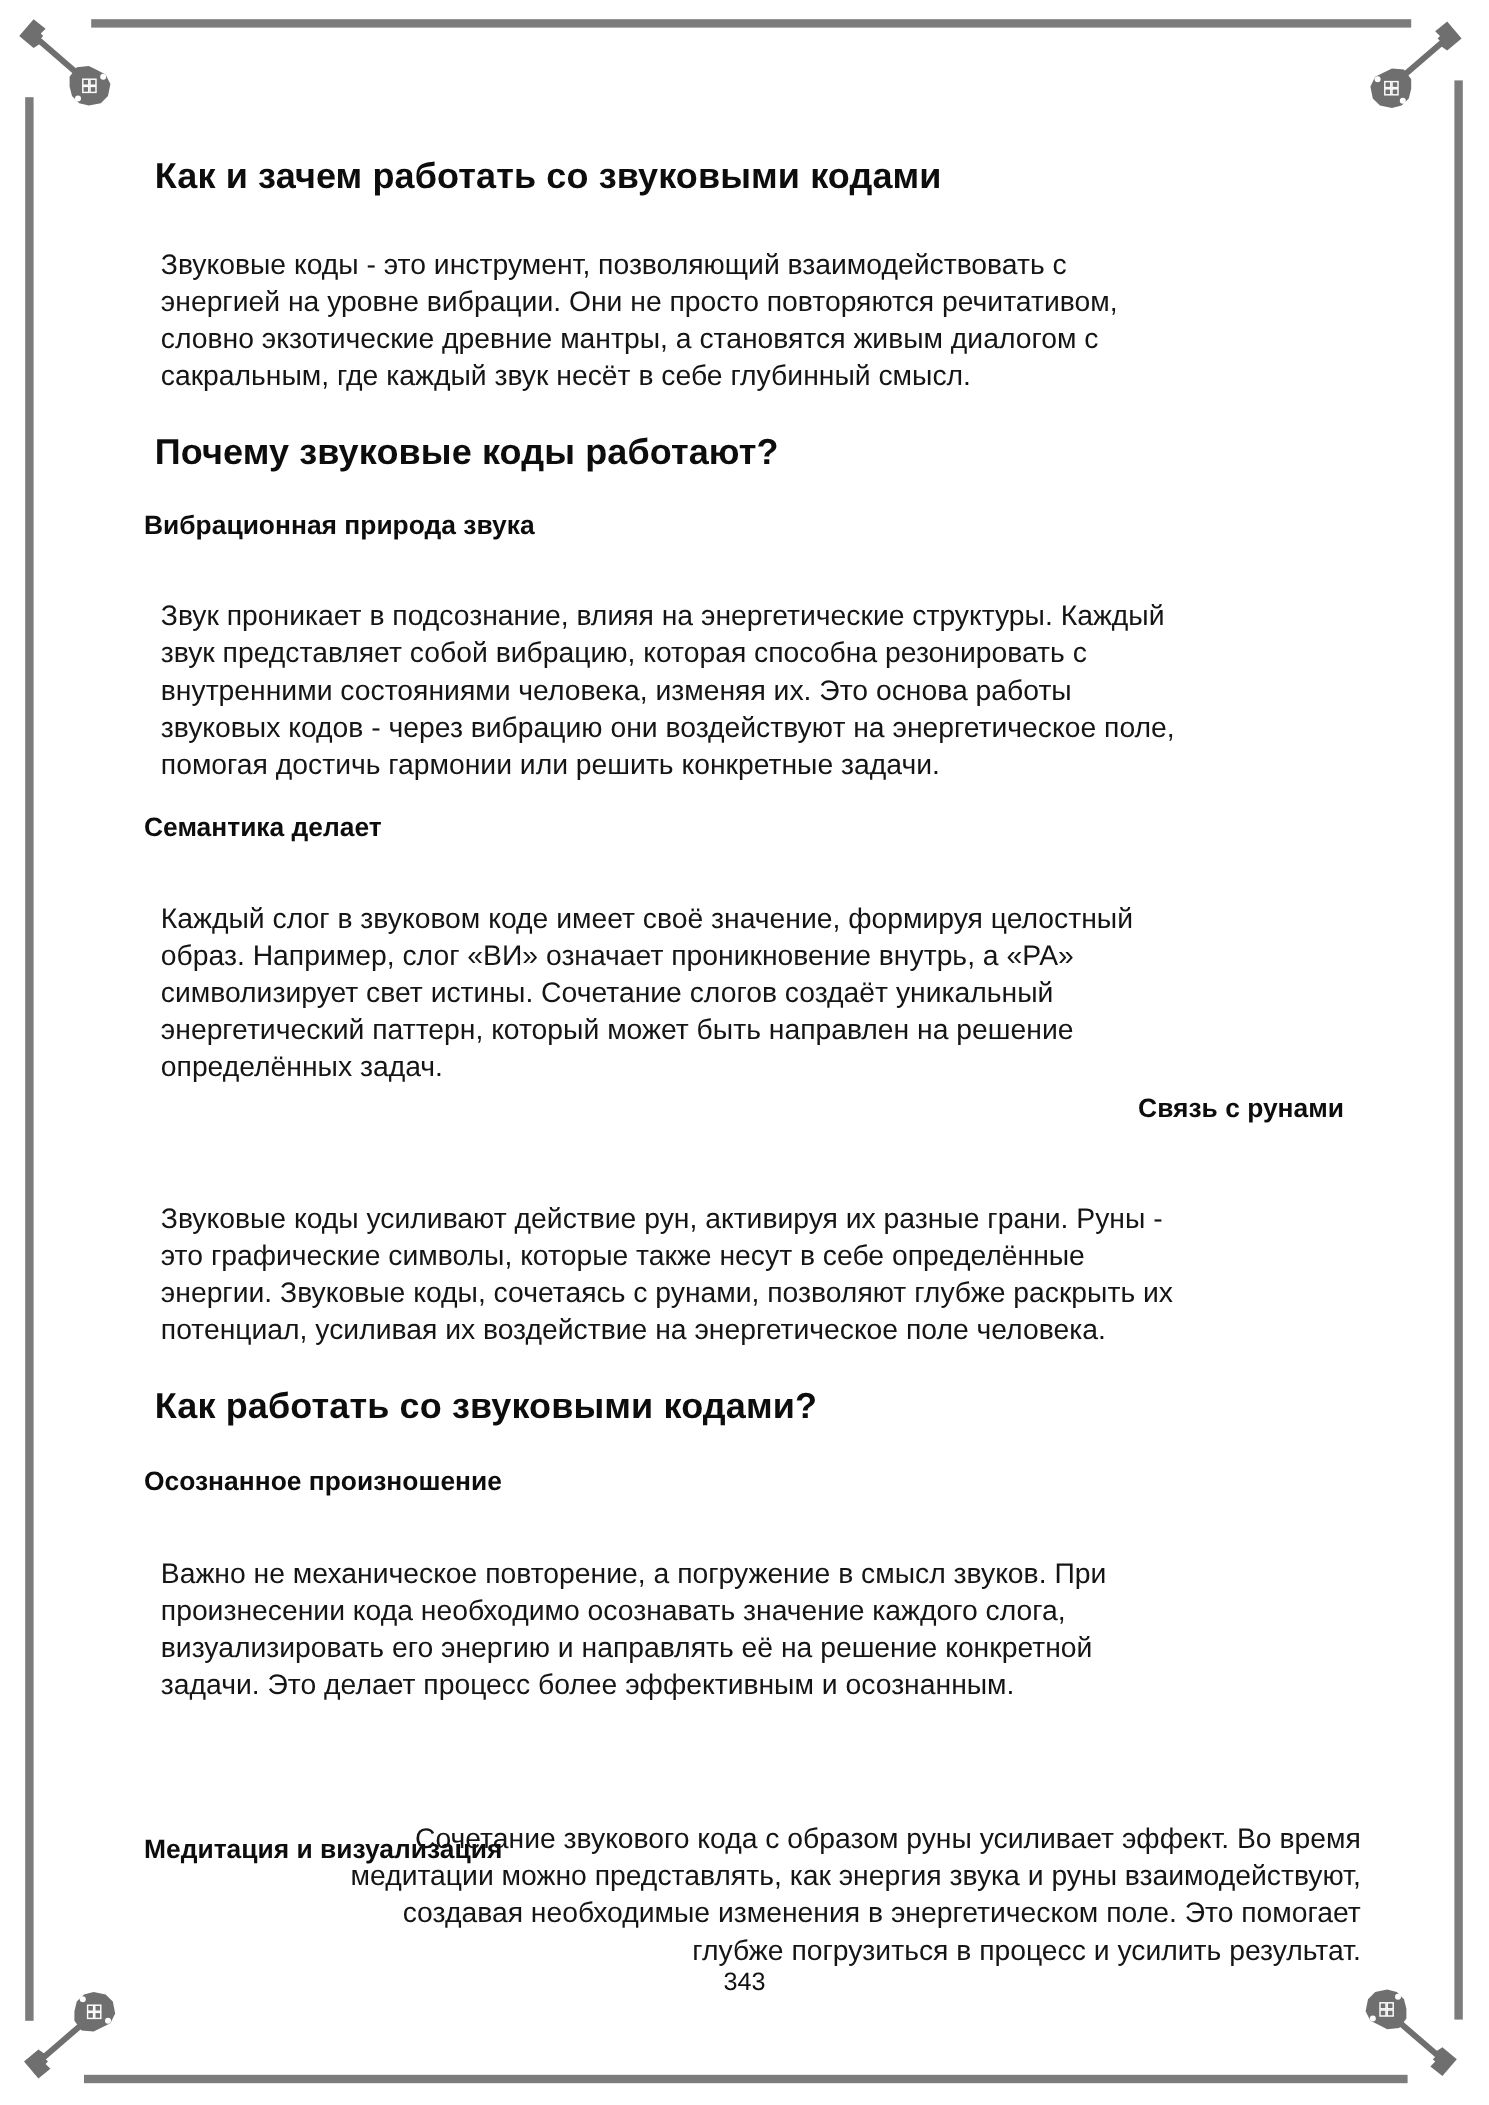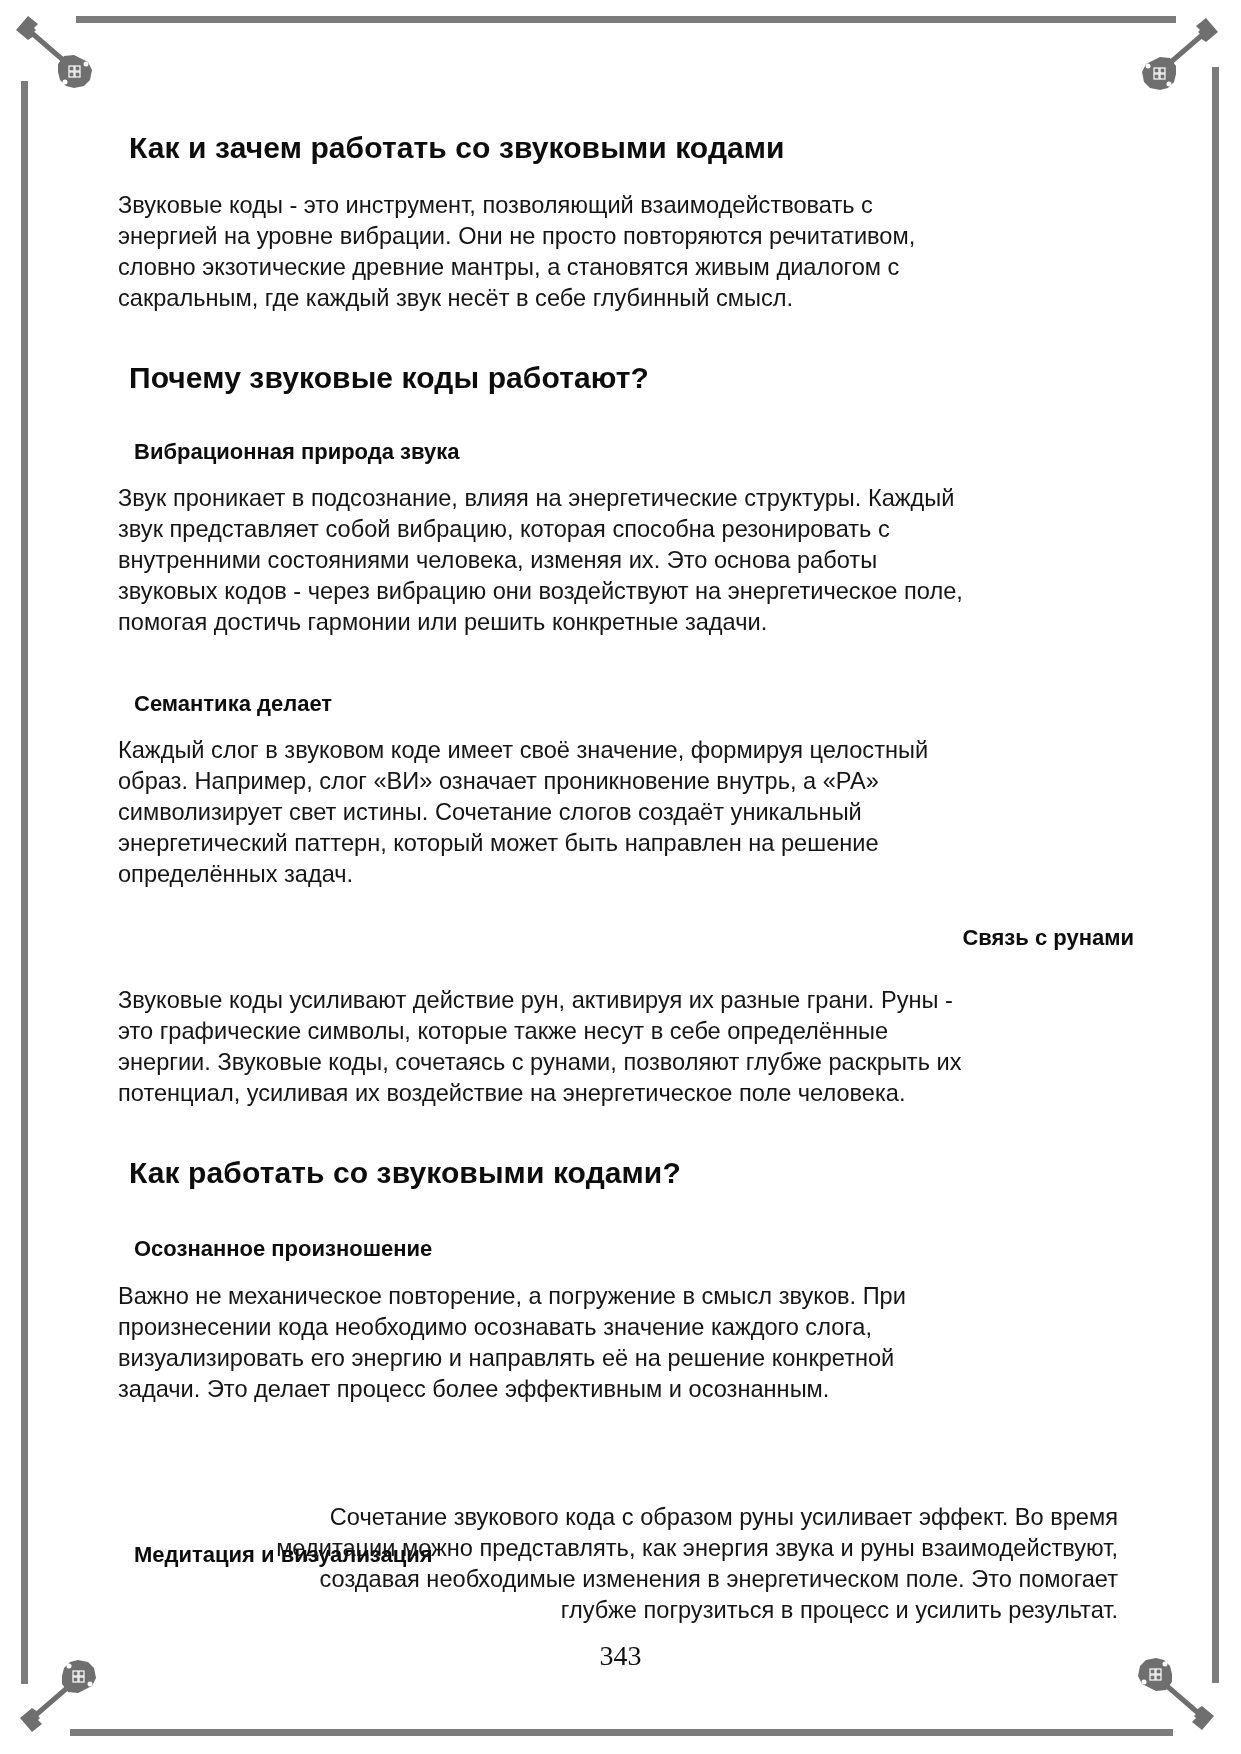--- a/index.html
+++ b/index.html
@@ -9,29 +9,29 @@
     }
     .frame-bar { position: absolute; background: #7c7c7c; }
     .key { position: absolute; width: 90px; height: 90px; }
     .key svg { width: 100%; height: 100%; display: block; }
     .block { position: absolute; left: 118px; width: 1000px; }
     .h2 {
       font-weight: bold; font-size: 30px; line-height: 36px; margin: 11px;
       letter-spacing: 0.1px; color: #0d0d0d;
     }
     .h3 {
-      font-weight: bold; font-size: 22px; line-height: 28px; margin: 16px; color: #0d0d0d;
+      font-weight: bold; font-size: 22px; line-height: 28px; margin: 2px; color: #0d0d0d;
     }
     .p {
-      font-size: 23.6px; line-height: 31px; margin: 0; color: #151515;
+      font-size: 23.6px; line-height: 31px; margin: 16px; color: #151515;
       white-space: pre-line;
     }
     .page-number {
       position: absolute; top: 1640px; left: 0; width: 1241px; text-align: center;
-      font-family: Liberation Serif, serif; font-size: 28px; color: #111;
+      font-family: Liberation Sans, sans-serif; font-size: 21px; color: #111;
     }
   </style>
 </head>
 <body>
 
 <div class="frame-bar" style="left: 76px; top: 16px; width: 1100px; height: 7px; background: rgb(124, 124, 124);"></div>
 <div class="frame-bar" style="left: 70px; top: 1729px; width: 1103px; height: 7px; background: rgb(124, 124, 124);"></div>
 <div class="frame-bar" style="left: 21px; top: 81px; width: 7px; height: 1603px; background: rgb(124, 124, 124);"></div>
 <div class="frame-bar" style="left: 1212px; top: 67px; width: 7px; height: 1616px; background: rgb(124, 124, 124);"></div>
 

